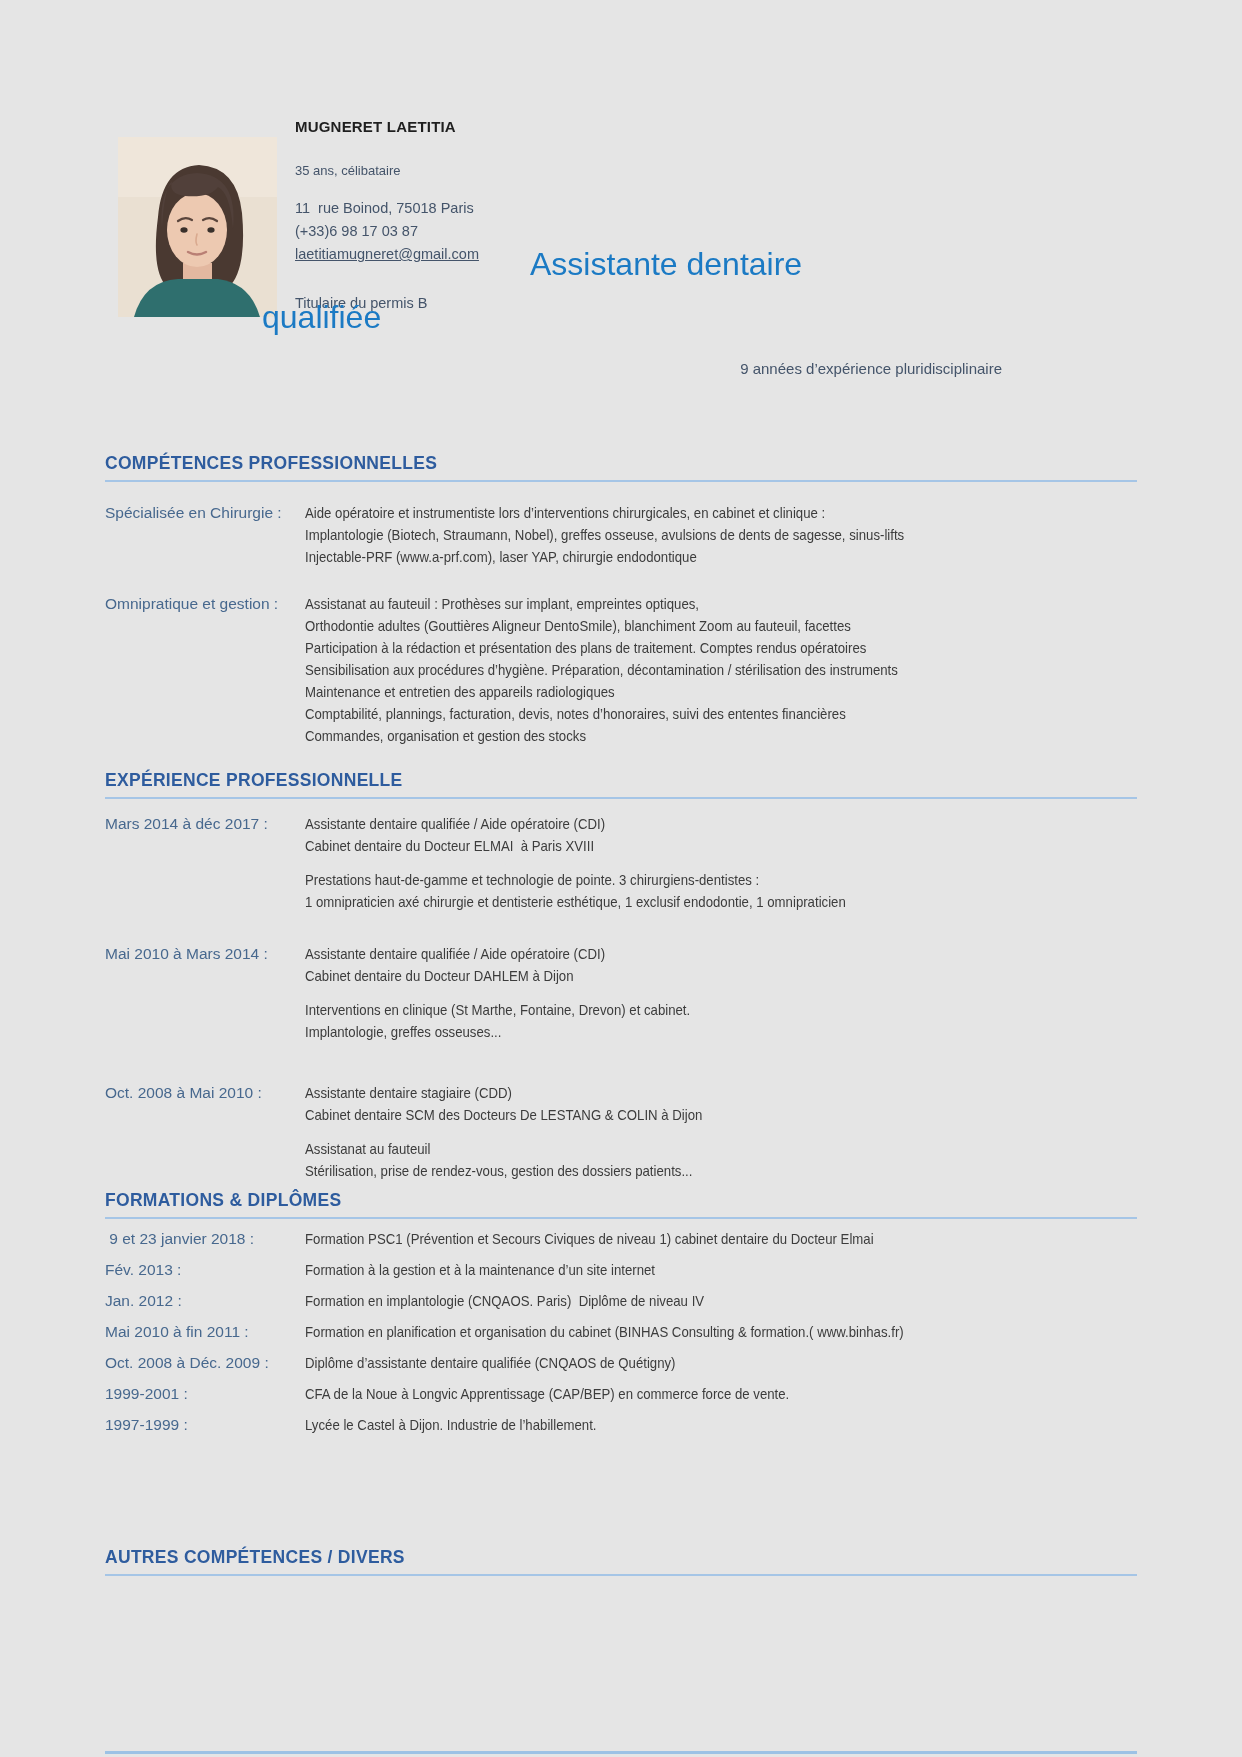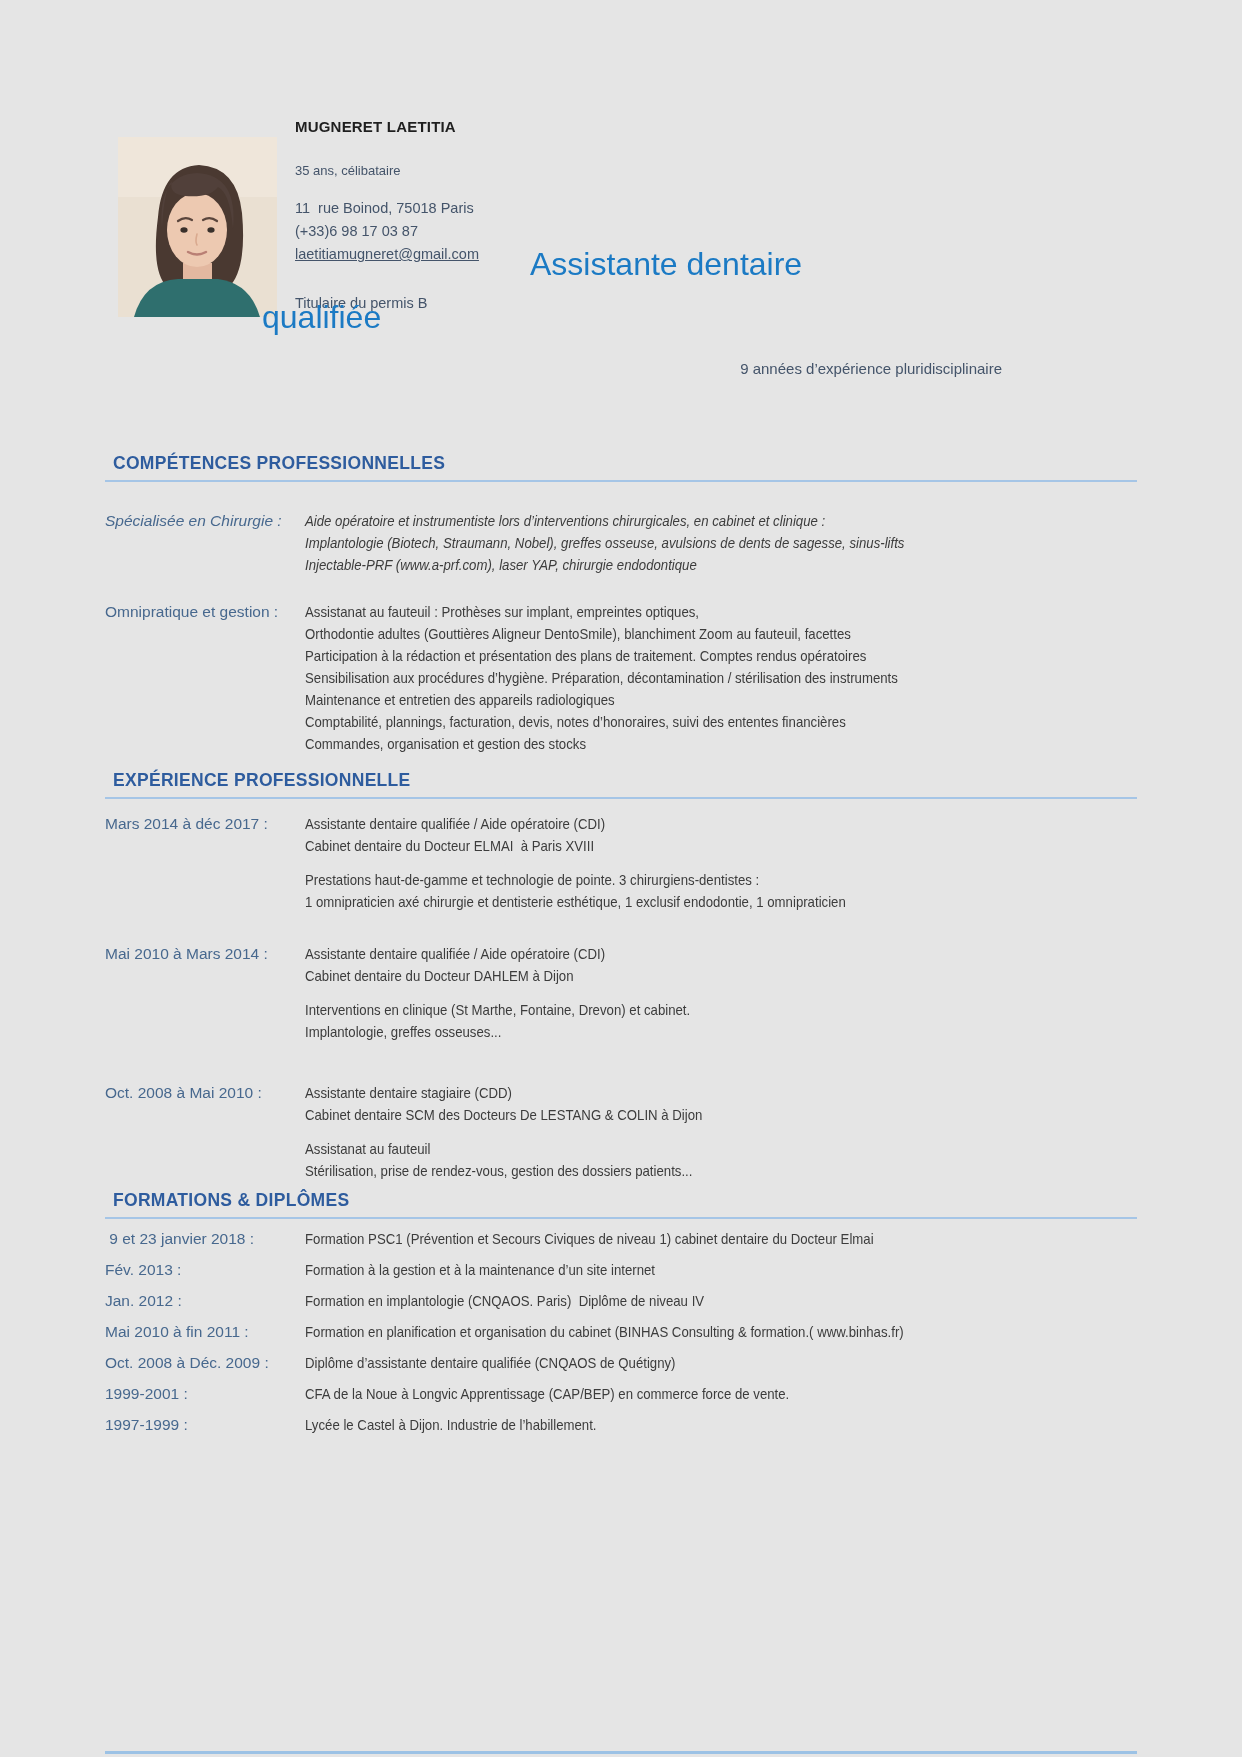--- a/index.html
+++ b/index.html
@@ -19,34 +19,34 @@
   .haddr   { position:absolute; left:295px; top:200px; font-size:14.5px; color:var(--info-text); white-space:pre; }
   .hphone  { position:absolute; left:295px; top:223px; font-size:14.5px; color:var(--info-text); white-space:pre; }
   .hemail  { position:absolute; left:295px; top:246px; font-size:14.5px; color:var(--info-text); text-decoration:underline; cursor:pointer; white-space:pre; }
   .hlic    { position:absolute; left:295px; top:295px; font-size:14.5px; color:var(--info-text); white-space:pre; }
   .title1  { position:absolute; left:530px; top:246px; font-size:32px; color:var(--title-blue); white-space:pre; }
   .title2  { position:absolute; left:262px; top:299px; font-size:32px; color:var(--title-blue); white-space:pre; }
   .tagline { position:absolute; top:360px; right:240px; font-size:15px; color:var(--info-text); white-space:pre; }
 
   
   .section { position:absolute; left:105px; width:1032px; }
-  .section h2 { font-size:17.5px; line-height:22px; font-weight:bold; color:var(--section-blue); letter-spacing:.3px; white-space:pre;margin-left:8px; }
+  .section h2 { font-size:17.5px; line-height:22px; font-weight:bold; color:var(--section-blue); letter-spacing:.3px; white-space:pre; }
   .rule { height:2px; background:var(--rule-blue); margin-top:6px; }
   #sec-competences { top:452px; }
   #sec-experience  { top:769px; }
   #sec-formations  { top:1189px; }
   #sec-autres      { top:1546px; }
 
   .row { display:flex; align-items:flex-start; }
   .label { flex:0 0 200px; width:200px; font-size:15.5px; line-height:22px; color:var(--label-blue); white-space:pre; }
   .content { flex:1 1 auto; min-width:0; }
   .line { font-size:15px; line-height:22px; color:var(--body-text); white-space:pre; transform:scaleX(.88); transform-origin:0 0; }
   .details { margin-top:12px; }
 
-  #sec-competences .row.r0 { margin-top:28px;font-style:italic; }
+  #sec-competences .row.r0 { margin-top:20px; }
   #sec-competences .row.r1 { margin-top:25px; }
   #sec-experience  .row.r0 { margin-top:14px; }
   #sec-experience  .row.r1 { margin-top:30px; }
   #sec-experience  .row.r2 { margin-top:39px; }
   #sec-formations  .row    { margin-top:9px; }
 
   .bottom-rule { position:absolute; left:105px; top:1751px; width:1032px; height:3px; background:#9CC2E5; }
 </style>
 </head>
 <body style="--title-blue: #1B7AC4; --section-blue: #2E5C9E; --label-blue: #47688E; --rule-blue: #A5C5E6; --body-text: #3C3C3C; --info-text: #44546A;">
@@ -190,15 +190,19 @@
         </div>
     </div>
     <div class="row">
       <div class="label">1997-1999 :</div>
       <div class="content">
           <div class="line">Lycée le Castel à Dijon. Industrie de l’habillement.</div>
         </div>
     </div>
   </section>
 
+  <section class="section" id="sec-autres">
+    <h2>AUTRES COMPÉTENCES / DIVERS</h2>
+    <div class="rule"></div>
+  </section>
 
   <div class="bottom-rule"></div>
 </div>
 
 </body></html>

